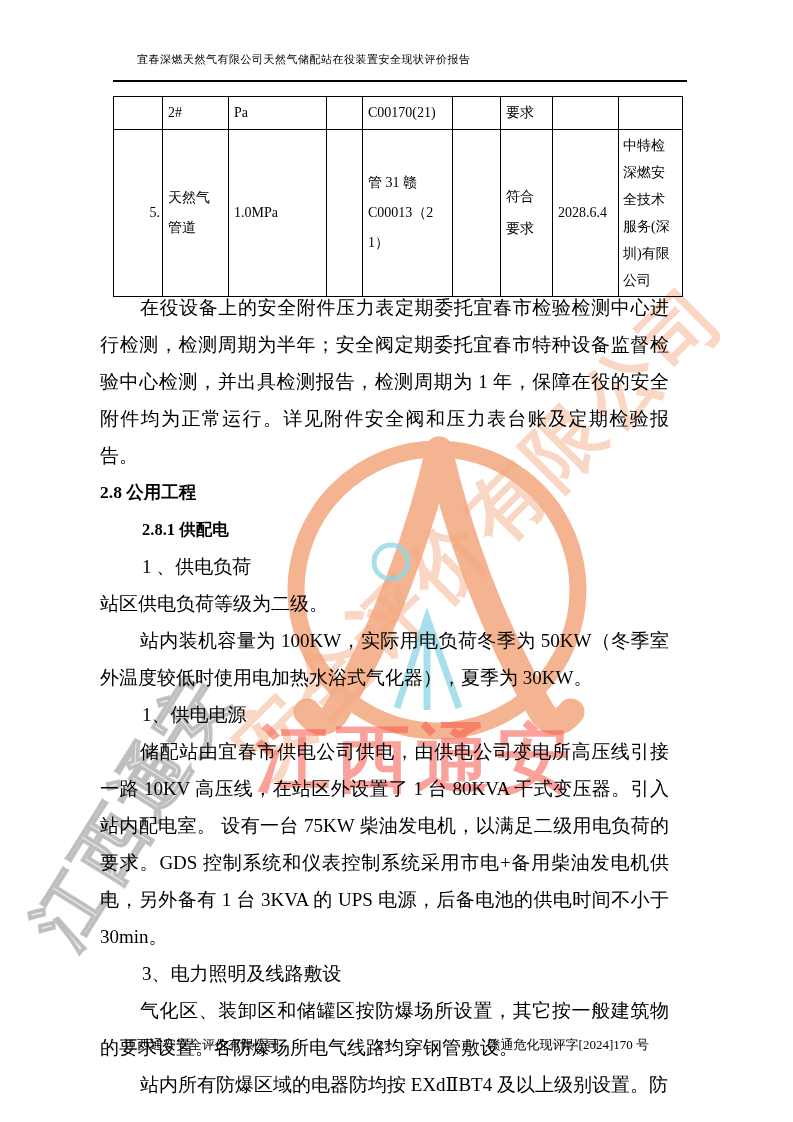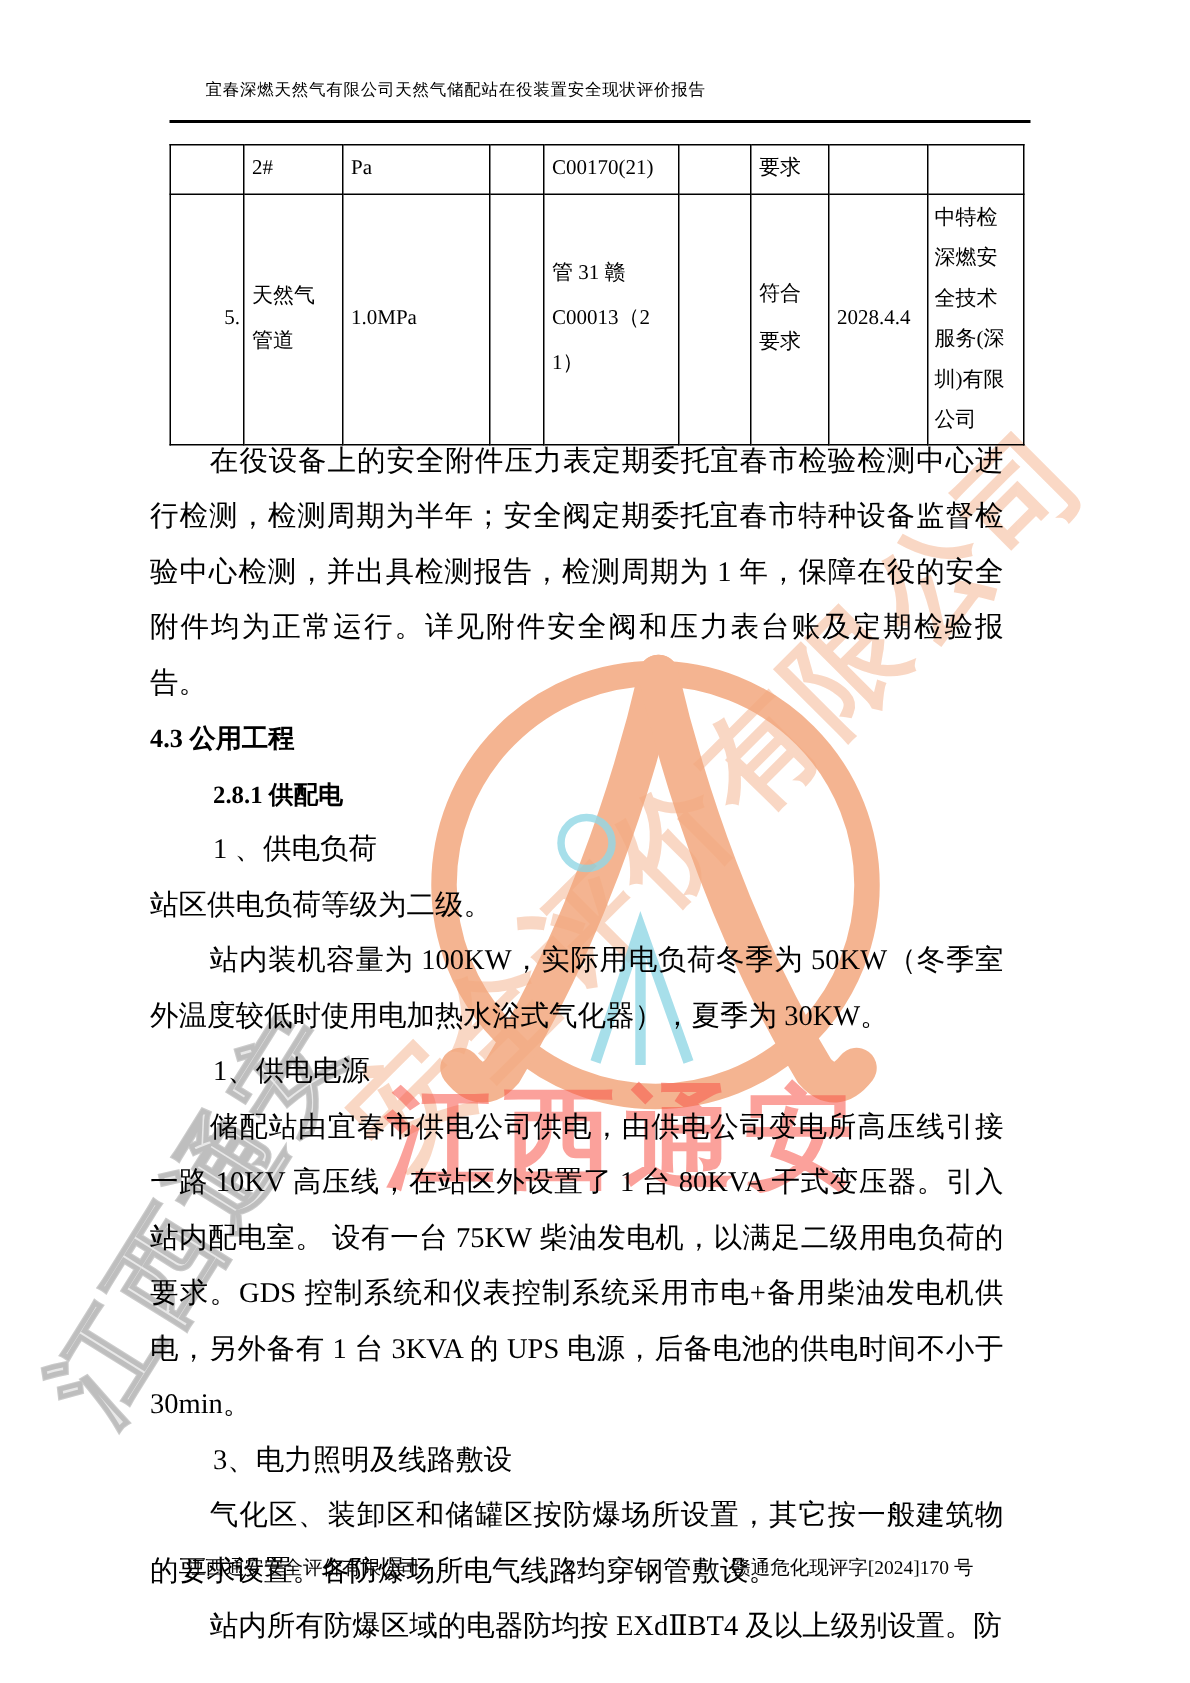--- a/index.html
+++ b/index.html
@@ -115,30 +115,30 @@
         </tr>
         <tr class="r2">
           <td>5.</td>
           <td>天然气管道</td>
           <td>1.0MPa</td>
           <td></td>
           <td>管  31  赣
 C00013（21）</td>
           <td></td>
           <td>符合要求</td>
-          <td>2028.4.4</td>
+          <td>2028.6.4</td>
           <td>中特检深燃安全技术服务(深圳)有限公司</td>
         </tr>
       </tbody>
         </table>
     </div>
 
     <div class="body-block">
       <div class="para indent">在役设备上的安全附件压力表定期委托宜春市检验检测中心进行检测，检测周期为半年；安全阀定期委托宜春市特种设备监督检验中心检测，并出具检测报告，检测周期为 1 年，保障在役的安全附件均为正常运行。详见附件安全阀和压力表台账及定期检验报告。</div>
-      <div class="para h1">4.3 公用工程</div>
+      <div class="para h1">2.8 公用工程</div>
       <div class="para h2">2.8.1  供配电</div>
       <div class="para sub">1 、供电负荷</div>
       <div class="para">站区供电负荷等级为二级。</div>
       <div class="para indent">站内装机容量为 100KW，实际用电负荷冬季为 50KW（冬季室外温度较低时使用电加热水浴式气化器），夏季为 30KW。</div>
       <div class="para sub">1、供电电源</div>
       <div class="para indent">储配站由宜春市供电公司供电，由供电公司变电所高压线引接一路 10KV 高压线，在站区外设置了 1 台 80KVA 干式变压器。引入站内配电室。 设有一台 75KW 柴油发电机，以满足二级用电负荷的要求。GDS 控制系统和仪表控制系统采用市电+备用柴油发电机供电，另外备有 1 台 3KVA 的 UPS 电源，后备电池的供电时间不小于 30min。</div>
       <div class="para sub">3、电力照明及线路敷设</div>
       <div class="para indent">气化区、装卸区和储罐区按防爆场所设置，其它按一般建筑物的要求设置。各防爆场所电气线路均穿钢管敷设。</div>
       <div class="para indent">站内所有防爆区域的电器防均按 EXdⅡBT4 及以上级别设置。防</div>
     </div>

